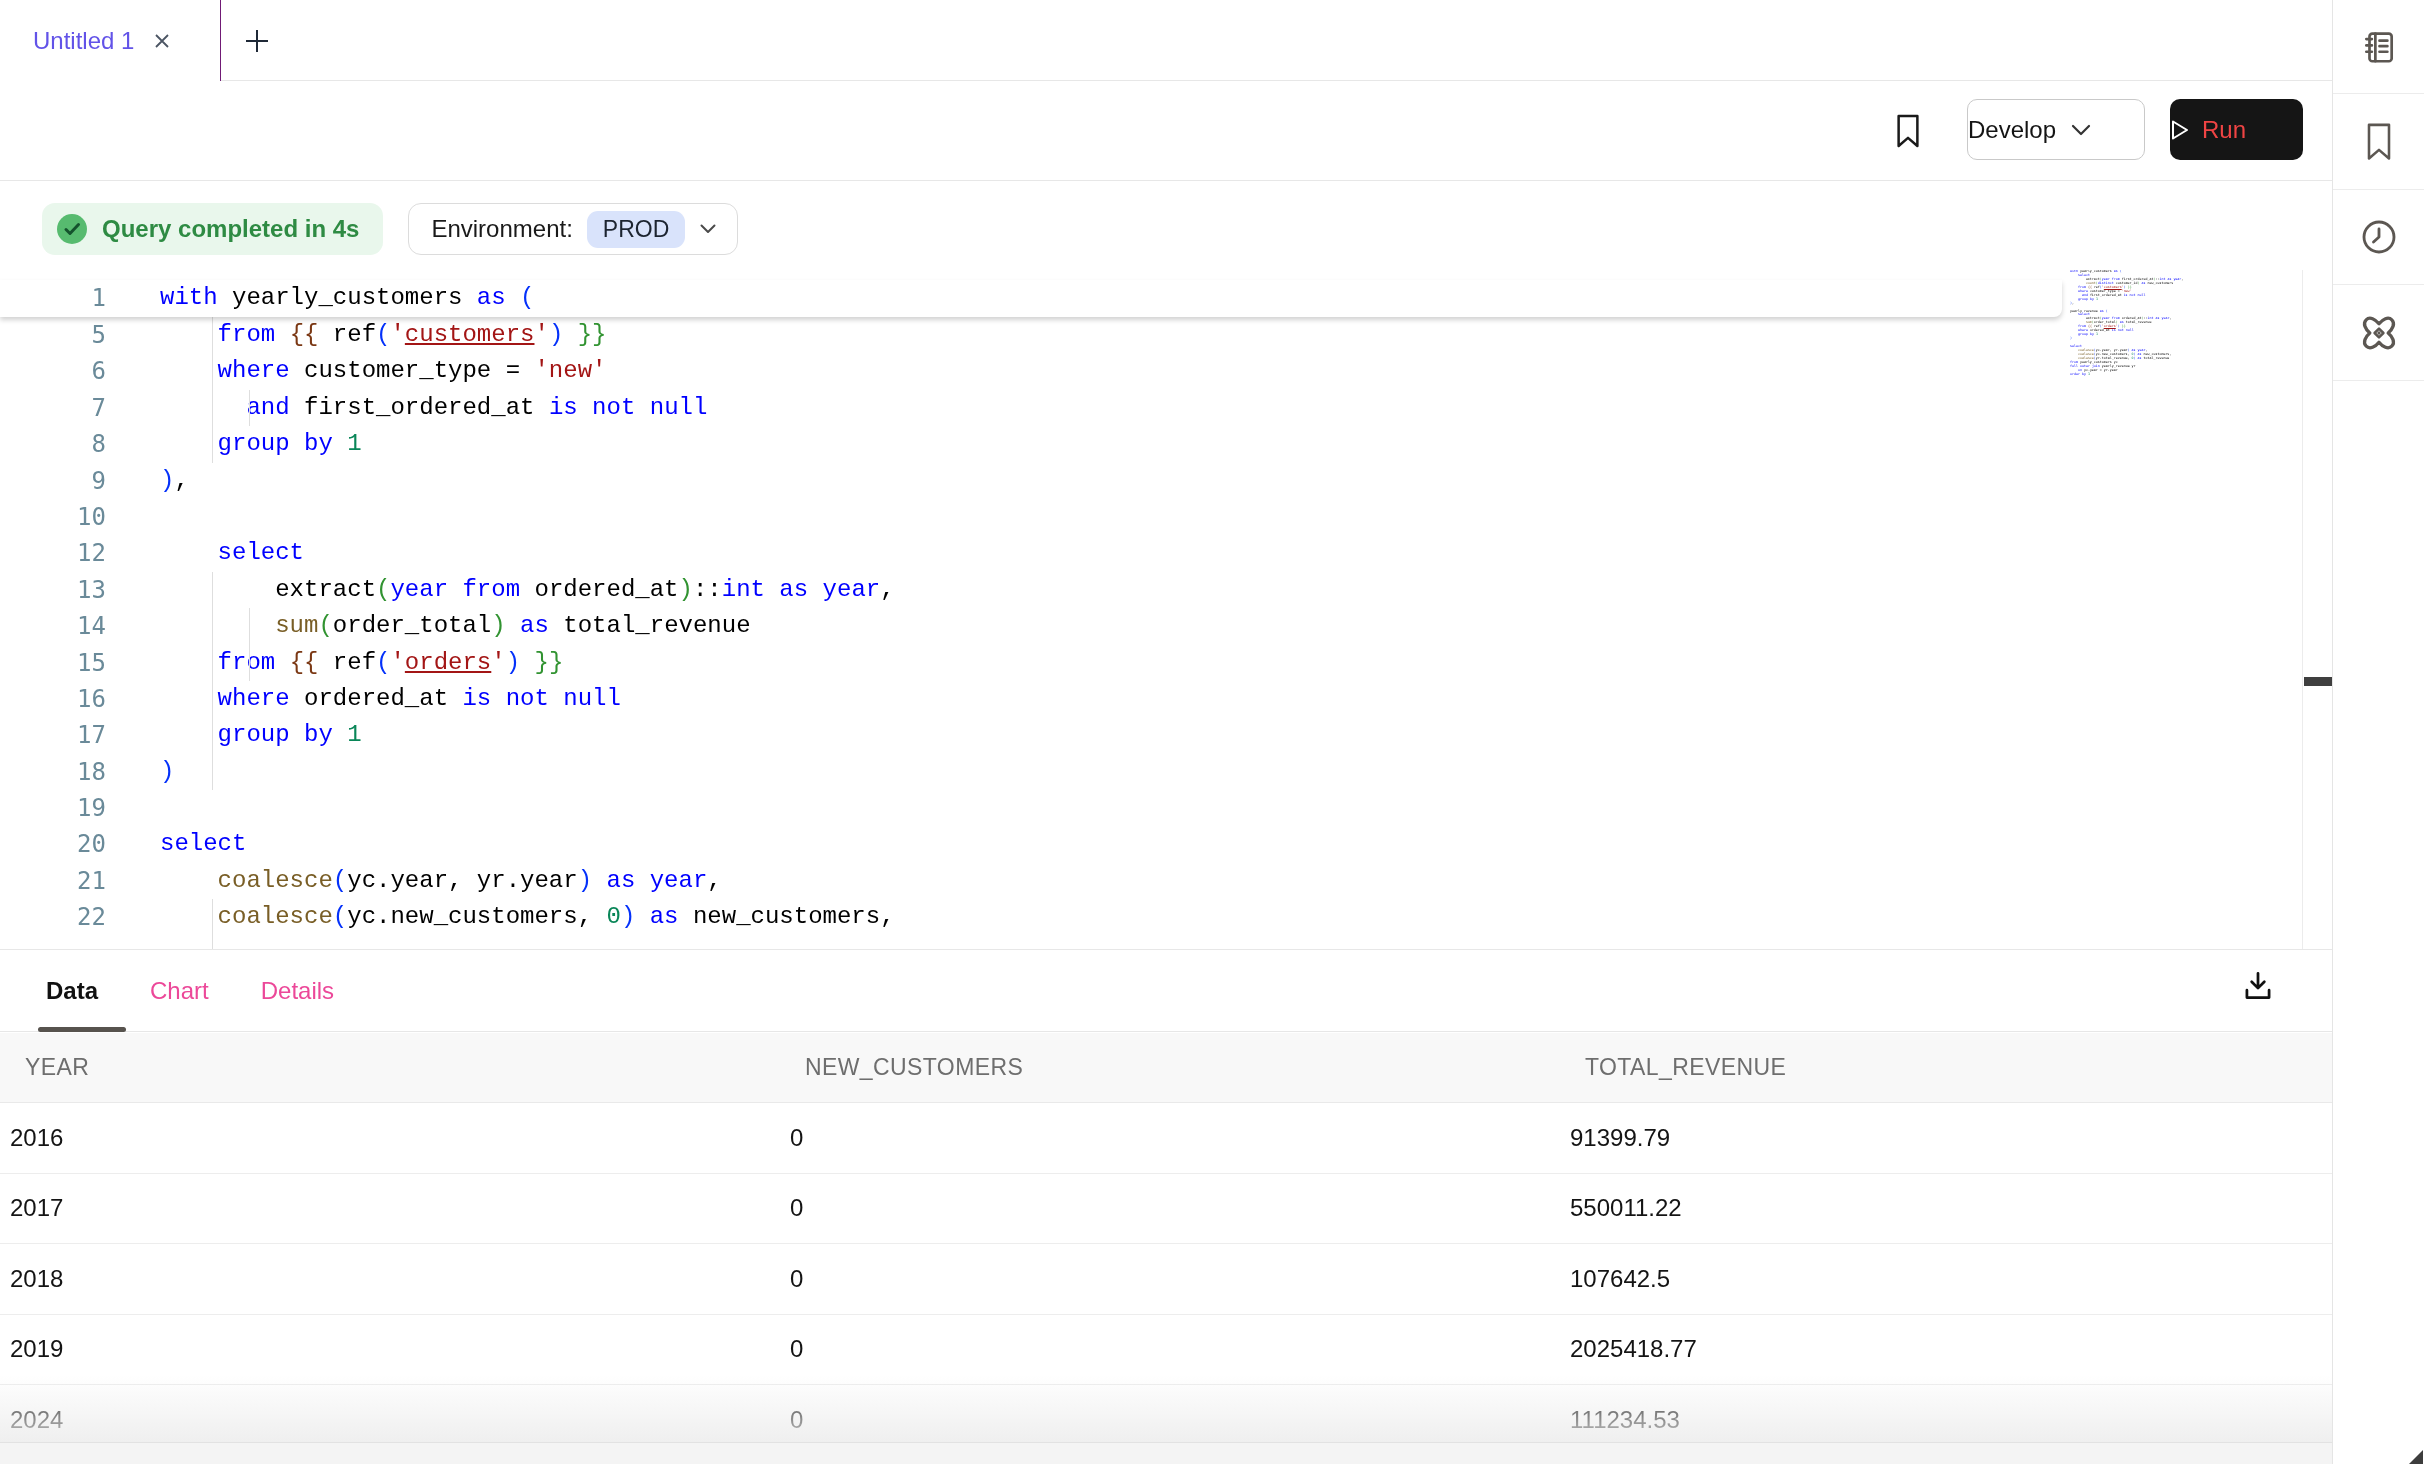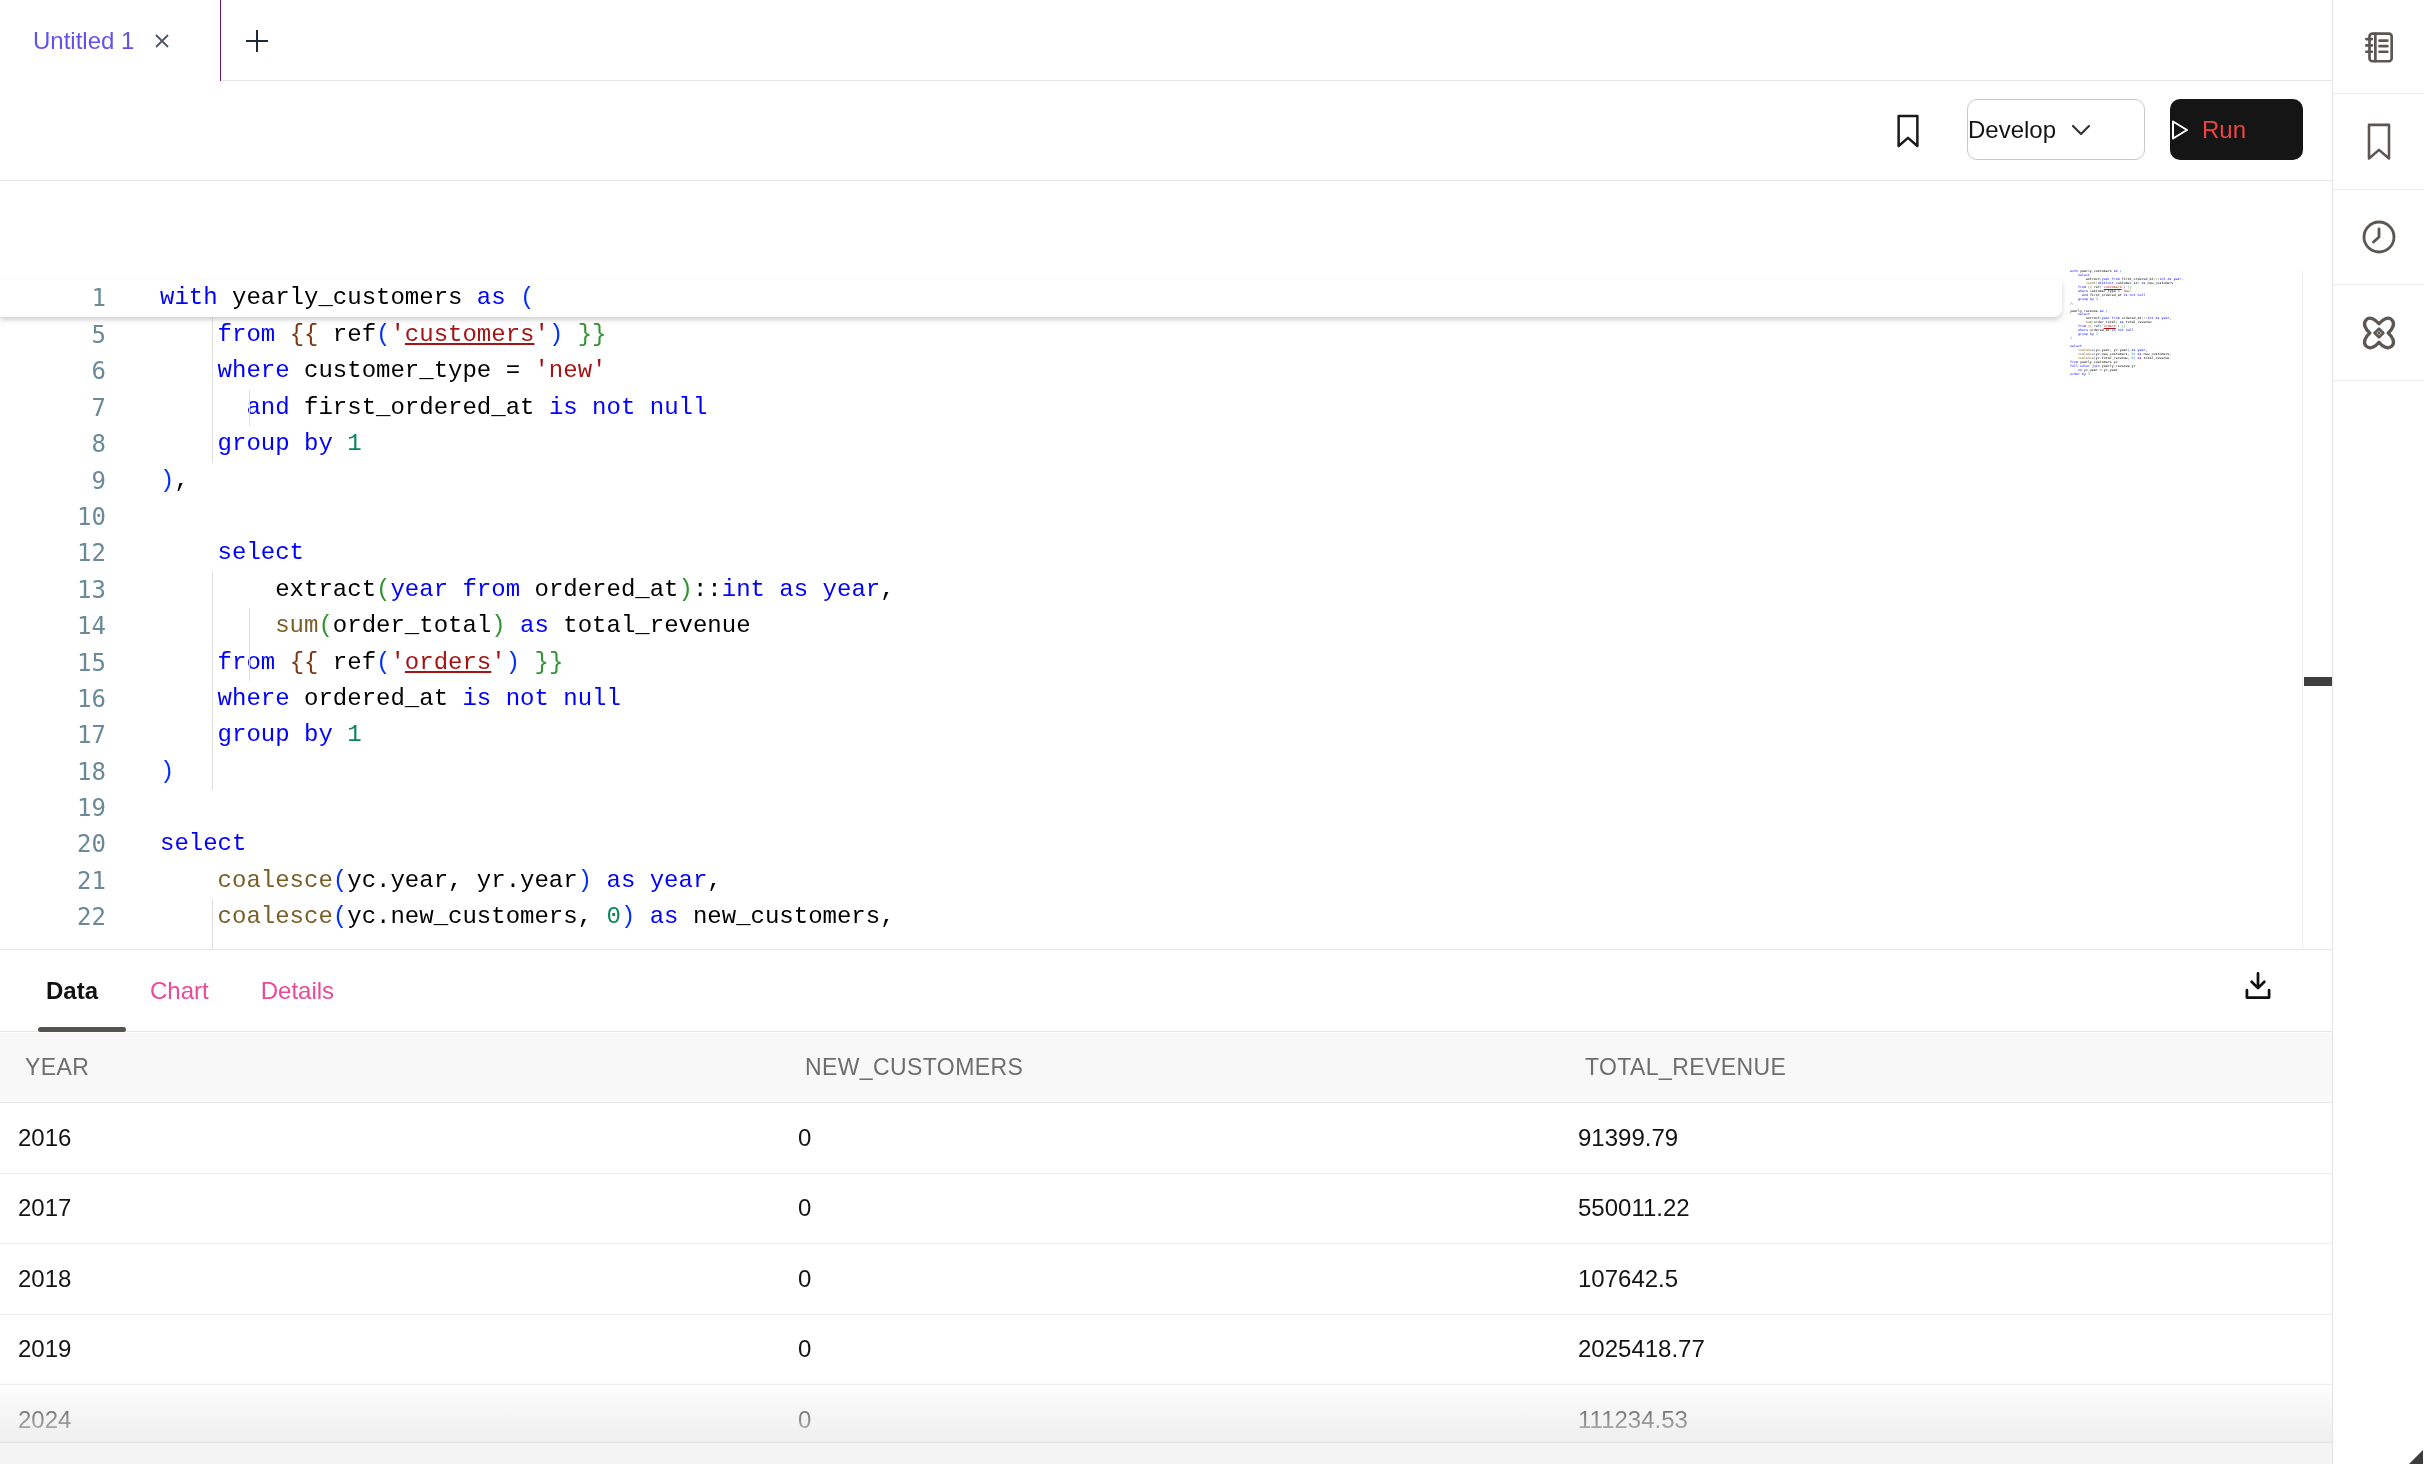--- a/index.html
+++ b/index.html
@@ -76,21 +76,21 @@
   #tab-underline { position:absolute; left:38px; top:77px; width:88px; height:5px; background:#57534e; border-radius:3px; }
   #download-btn { position:absolute; left:2236px; top:14px; width:44px; height:44px; }
 
   #grid-header { position:absolute; left:0; top:83px; width:2332px; height:70px; background:#f8f8f8;
                  border-bottom:1px solid #e9e9e9; display:grid; grid-template-columns:780px 780px 1fr;
                  align-items:center; }
   #grid-header .hcell { padding-left:25px; color:#6e6e6e; font-size:23px; letter-spacing:.4px; }
   #grid-body { position:absolute; left:0; top:153px; width:2332px; height:339px; overflow:hidden; }
   .grid-row { display:grid; grid-template-columns:780px 780px 1fr; align-items:center; height:70.5px;
               border-bottom:1px solid #ededed; background:#fff; }
-  .grid-row .cell { padding-left:18px; font-size:24px; color:#141414; }
+  .grid-row .cell { padding-left:10px; font-size:24px; color:#141414; }
   #body-fade { position:absolute; left:0; top:425px; width:2332px; height:67px; pointer-events:none;
                background:linear-gradient(to bottom, rgba(236,236,236,0), rgba(236,236,236,.85)); }
   #hscroll-strip { position:absolute; left:0; top:492px; width:2332px; height:23px; background:#f4f4f4;
                    border-top:1px solid #e2e2e2; }
 
   
   #side-rail { position:absolute; left:2332px; top:0; width:92px; height:1464px; background:#fff;
                border-left:1px solid #e5e5e5; }
   .rail-section { width:100%; border-bottom:1px solid #ececec; display:flex; align-items:center; justify-content:center; cursor:pointer; }
   #resize-grip { position:absolute; left:2409px; top:1450px; width:0; height:0;
@@ -131,20 +131,36 @@
       </svg>
   </div>
   <div class="btn" id="run-btn">
     <svg width="20" height="22" viewBox="0 0 20 22">
         <path d="M3 2.5 L17 11 L3 19.5 Z" stroke="#fff" stroke-width="2" fill="none" stroke-linejoin="round"></path>
       </svg>
     <span>Run</span>
   </div>
 
   <div id="editor">
+    <div id="status-row">
+      <div id="query-pill">
+        <svg width="32" height="32" viewBox="0 0 32 32">
+          <circle cx="16" cy="16" r="15" fill="#57bb6f"></circle>
+          <path d="M10 16.5 L14 20.5 L22.5 11.5" stroke="#14532d" stroke-width="3" fill="none" stroke-linecap="round" stroke-linejoin="round"></path>
+        </svg>
+        <span class="pill-text">Query completed in 4s</span>
+      </div>
+      <div id="env-pill">
+        <span class="env-label">Environment:</span>
+        <span class="prod-badge">PROD</span>
+        <svg width="18" height="12" viewBox="0 0 18 12">
+            <path d="M2.5 2.5 L9 9 L15.5 2.5" stroke="#4a4a4a" stroke-width="2" fill="none" stroke-linecap="round" stroke-linejoin="round"></path>
+          </svg>
+      </div>
+    </div>
 
     <div id="sticky-line" class="code-font"><div class="code-line">
   <span class="ln">1</span>
   <span class="ct"><span class="tk-kw">with</span><span class="tk-p"> yearly_customers </span><span class="tk-kw">as</span><span class="tk-p"> </span><span class="tk-b1">(</span></span></div></div>
     <div id="code-lines" class="code-font"><div class="indent-guide" style="left:212px;top:0px;height:145.6px"></div><div class="indent-guide" style="left:249px;top:72.8px;height:36.4px"></div><div class="indent-guide" style="left:212px;top:254.79999999999998px;height:218.39999999999998px"></div><div class="indent-guide" style="left:249px;top:291.2px;height:72.8px"></div><div class="indent-guide" style="left:212px;top:582.4px;height:72.8px"></div><div class="code-line">
     <span class="ln">5</span>
     <span class="ct"><span class="tk-p">    </span><span class="tk-kw">from</span><span class="tk-p"> </span><span class="tk-j1">{{</span><span class="tk-p"> ref</span><span class="tk-b1">(</span><span class="tk-str">'</span><span class="tk-lnk">customers</span><span class="tk-str">'</span><span class="tk-b1">)</span><span class="tk-p"> </span><span class="tk-j2">}}</span></span></div><div class="code-line">
     <span class="ln">6</span>
     <span class="ct"><span class="tk-p">    </span><span class="tk-kw">where</span><span class="tk-p"> customer_type = </span><span class="tk-str">'new'</span></span></div><div class="code-line">
     <span class="ln">7</span>

